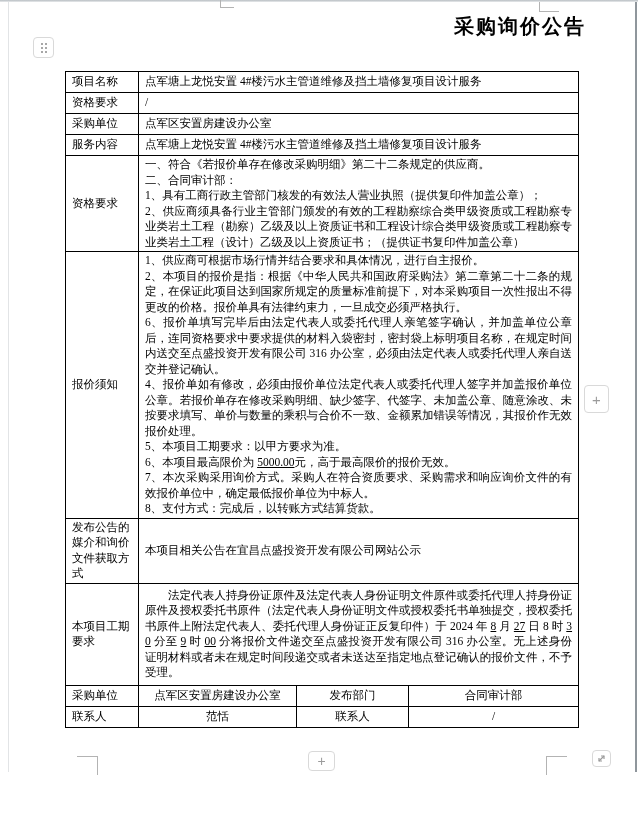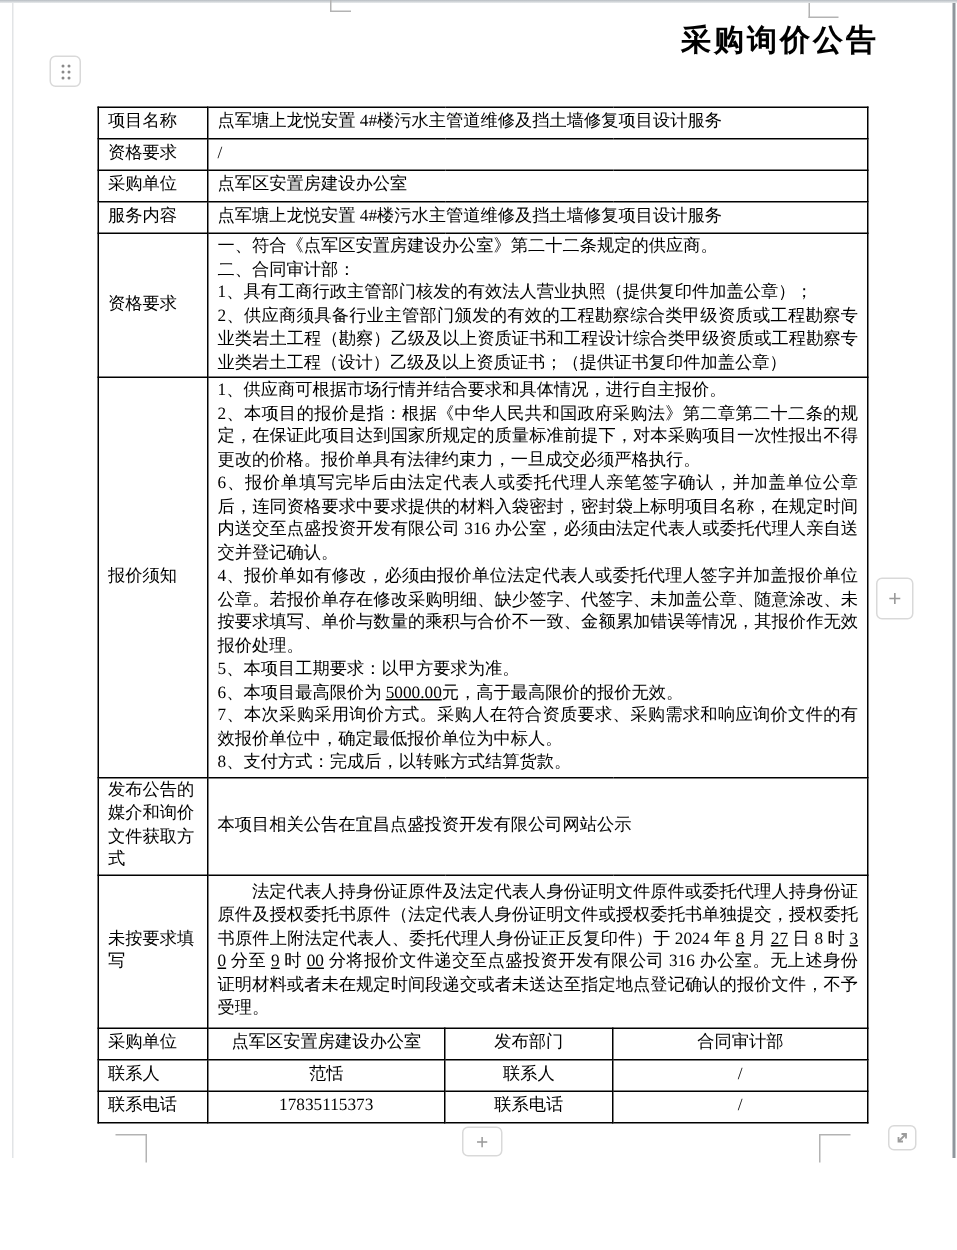--- a/index.html
+++ b/index.html
@@ -97,21 +97,21 @@
         <td colspan="3">点军区安置房建设办公室</td>
       </tr>
       <tr class="simple">
         <td class="lab">服务内容</td>
         <td colspan="3">点军塘上龙悦安置 4#楼污水主管道维修及挡土墙修复项目设计服务</td>
       </tr>
 
       <tr>
         <td class="lab">资格要求</td>
         <td colspan="3" class="para">
-          <p>一、符合《点军区安置房建设办公室》第二十二条规定的供应商。</p>
+          <p>一、符合《若报价单存在修改采购明细》第二十二条规定的供应商。</p>
           <p>二、合同审计部：</p>
           <p>1、具有工商行政主管部门核发的有效法人营业执照（提供复印件加盖公章）；</p>
           <p>2、供应商须具备行业主管部门颁发的有效的工程勘察综合类甲级资质或工程勘察专业类岩土工程（勘察）乙级及以上资质证书和工程设计综合类甲级资质或工程勘察专业类岩土工程（设计）乙级及以上资质证书；（提供证书复印件加盖公章）</p>
         </td>
       </tr>
 
       <tr>
         <td class="lab">报价须知</td>
         <td colspan="3" class="para">
           <p><span>1、供应商可根据市场行情并结合要求和具体情况，进行自主报价。</span></p>
@@ -125,41 +125,35 @@
         </td>
       </tr>
 
 
       <tr>
         <td class="lab">发布公告的媒介和询价文件获取方式</td>
         <td colspan="3">本项目相关公告在宜昌点盛投资开发有限公司网站公示</td>
       </tr>
 
       <tr>
-        <td class="lab">未按要求填写</td>
+        <td class="lab">本项目工期要求</td>
         <td colspan="3" class="para" style="padding-top:4px;padding-bottom:4px;">
           <p class="indent"><span>法定代表人持身份证原件及法定代表人身份证明文件原件或委托代理人持身份证原件及授权委托书原件（法定代表人身份证明文件或</span><span class="b">授权委托书单独提交</span><span>，授权委托书原件上附法定代表人、委托代理人身份证正反复印件）于 2024 年 </span><span class="u">8</span><span> 月 </span><span class="u">27</span><span> 日 8 时 </span><span class="u">30</span><span> 分至 </span><span class="u">9</span><span> 时 </span><span class="u">00</span><span> 分将报价文件递交至</span><span class="b">点盛投资开发有限公司 316 办公室。无上述身份证明材料或者未在规定时间段递交或者未送达至指定地点登记确认的报价文件，不予受理。</span></p>
         </td>
       </tr>
 
       <tr class="contact">
         <td class="lab">采购单位</td>
         <td class="ctr">点军区安置房建设办公室</td>
         <td class="ctr">发布部门</td>
         <td class="ctr">合同审计部</td>
       </tr>
       <tr class="contact">
         <td class="lab">联系人</td>
         <td class="ctr">范恬</td>
         <td class="ctr">联系人</td>
         <td class="ctr">/</td>
       </tr>
-      <tr class="contact">
-        <td class="lab">联系电话</td>
-        <td class="ctr">17835115373</td>
-        <td class="ctr">联系电话</td>
-        <td class="ctr">/</td>
-      </tr>
 
     </tbody>
   </table>
 
 </div>
 
 </body></html>

